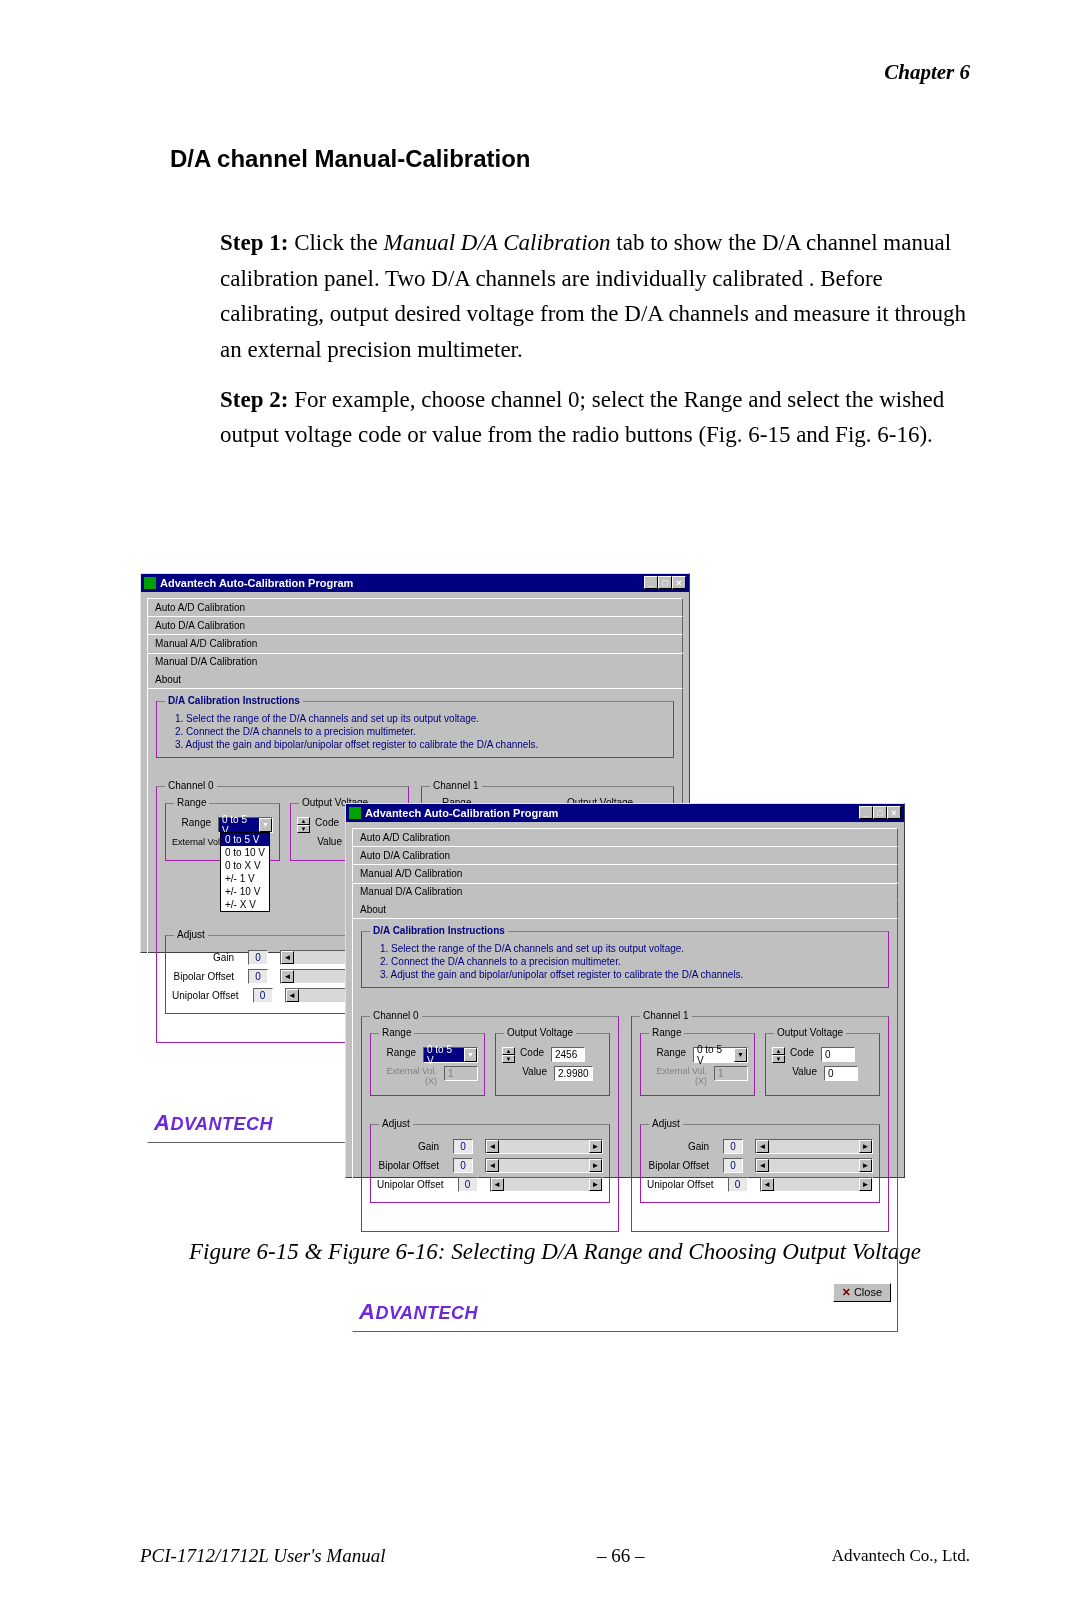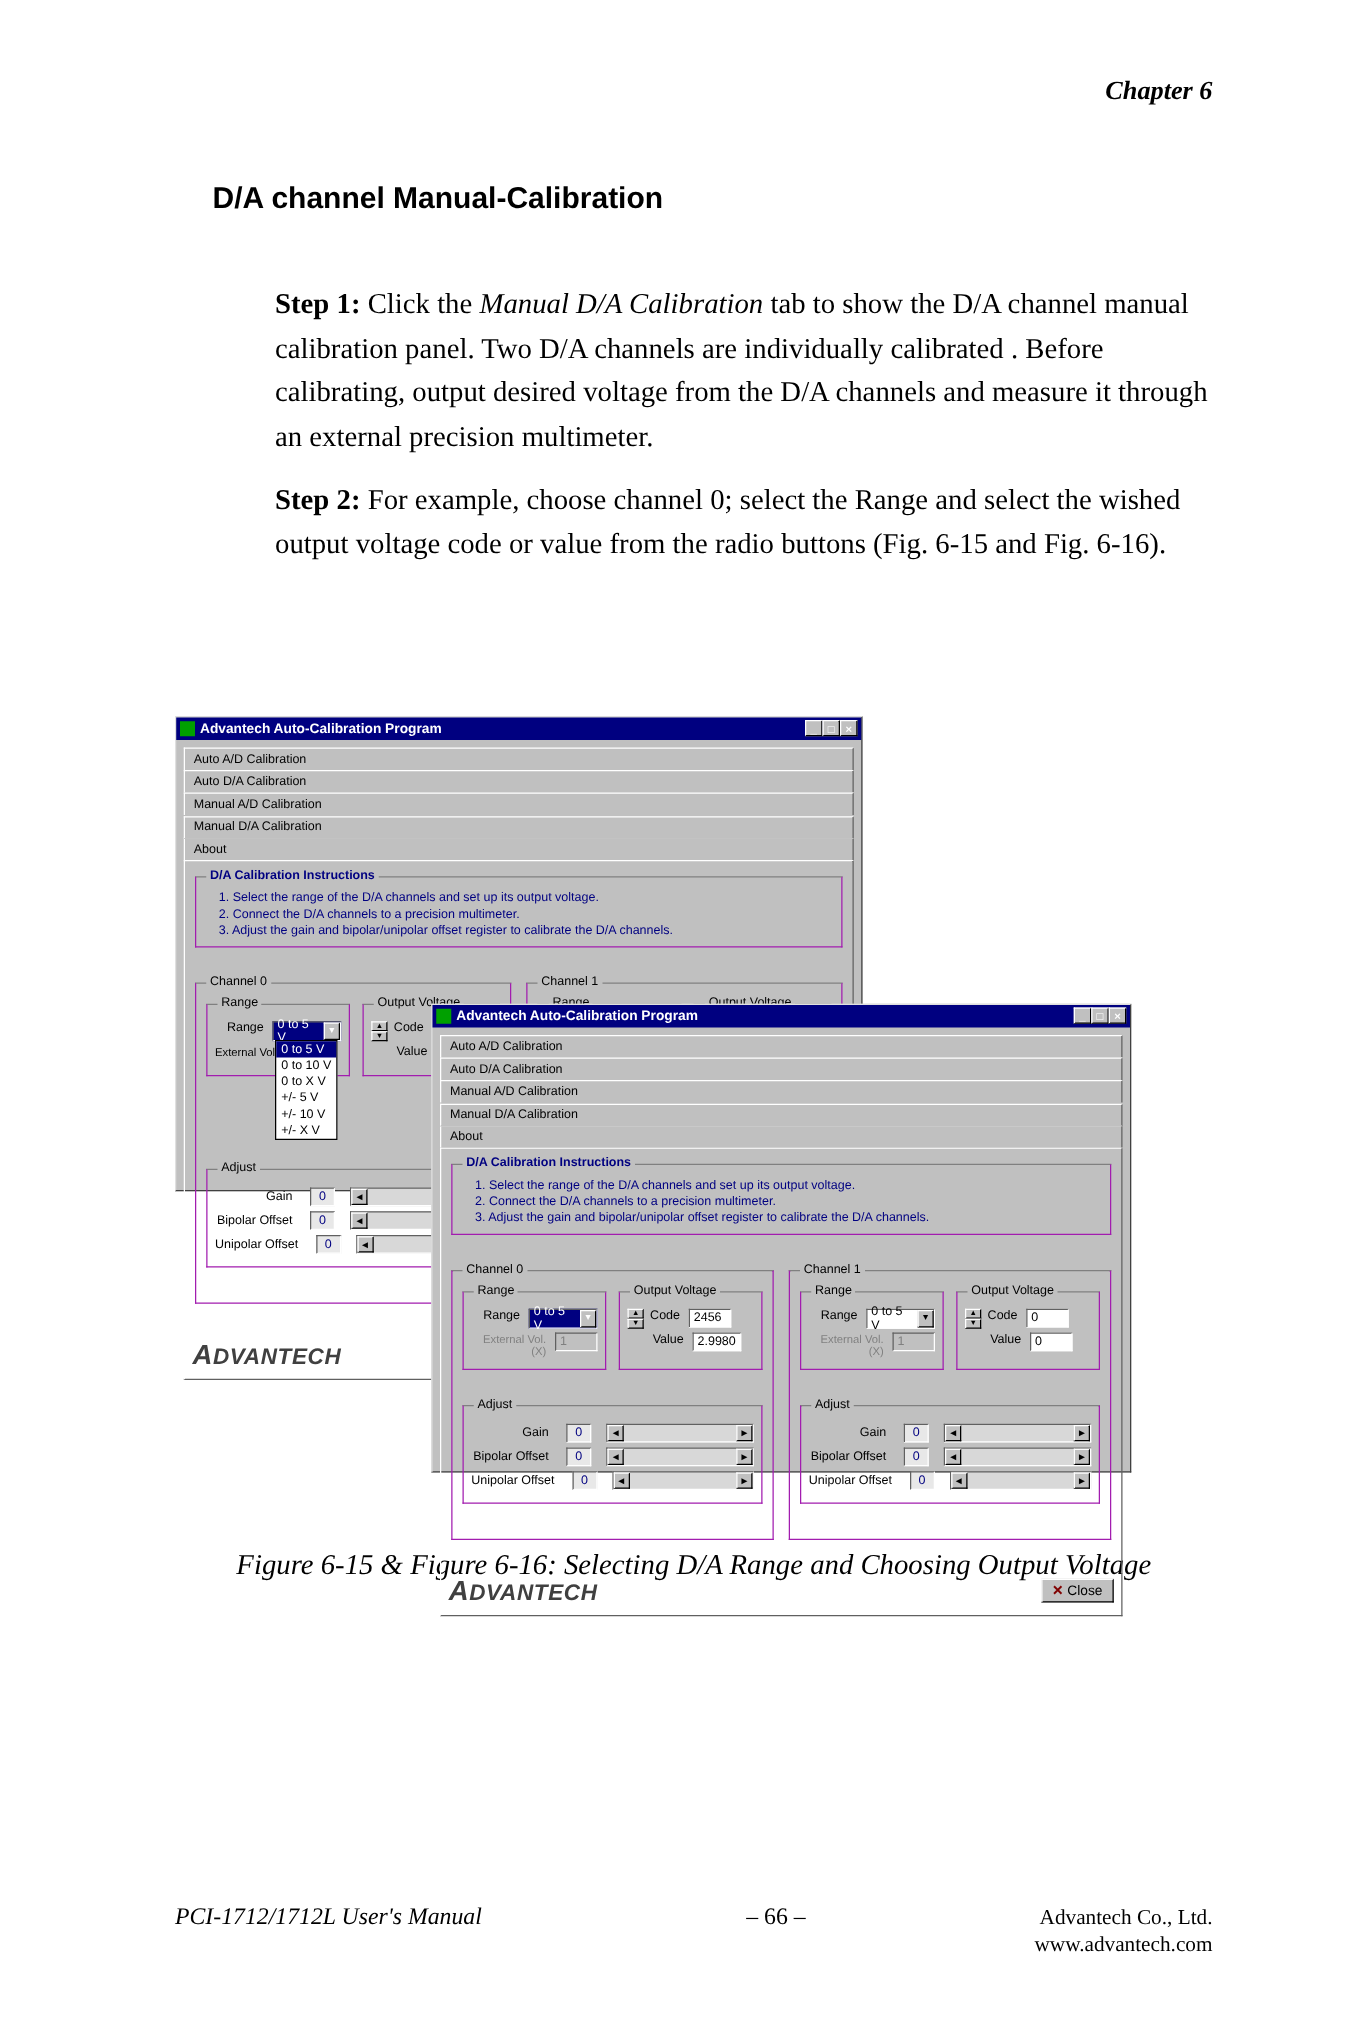--- a/index.html
+++ b/index.html
@@ -75,21 +75,21 @@
   .spin-btns { display: inline-flex; flex-direction: column; }
   .spin-btn { width: 13px; height: 8px; background: #c0c0c0; border-top: 1px solid #fff; border-left: 1px solid #fff; border-right: 1px solid #000; border-bottom: 1px solid #000; font-size: 6px; text-align: center; line-height: 6px; }
 
   .adjust-row { display: flex; align-items: center; gap: 12px; margin: 4px 0; font-size: 10px; }
   .adjust-label { min-width: 64px; text-align: right; padding-right: 2px; }
   .val-badge { background: #e8e8e8; border-top: 1px solid #606060; border-left: 1px solid #606060; border-right: 1px solid #fff; border-bottom: 1px solid #fff; padding: 1px 6px; font-size: 10px; color: #000080; min-width: 20px; text-align: center; }
   .scrollbar { flex: 1; height: 15px; background: #d8d8d8; border-top: 1px solid #606060; border-left: 1px solid #606060; border-right: 1px solid #fff; border-bottom: 1px solid #fff; display: flex; align-items: center; }
   .scroll-arrow { width: 13px; height: 13px; background: #c0c0c0; border-top: 1px solid #fff; border-left: 1px solid #fff; border-right: 1px solid #000; border-bottom: 1px solid #000; font-size: 8px; display: flex; align-items: center; justify-content: center; }
   .scroll-track { flex: 1; }
 
-  .logo { color: #404040; font-weight: bold; font-style: italic; font-size: 18px; letter-spacing: 0.5px; }
+  .logo { color: #6d28d9; font-weight: bold; font-style: italic; font-size: 18px; letter-spacing: 0.5px; margin-top: 39px; }
   .logo-a { font-size: 22px; }
   .button { background: #c0c0c0; border-top: 1px solid #fff; border-left: 1px solid #fff; border-right: 1px solid #000; border-bottom: 1px solid #000; padding: 2px 8px; font-size: 11px; display: inline-flex; align-items: center; gap: 3px; }
 
   .win1 { left: 0; top: 0; width: 550px; height: 380px; }
   .win2 { left: 205px; top: 230px; width: 560px; height: 375px; z-index: 10; }
   .range-ov-row { display: flex; gap: 6px; }
   .subgroup { flex: 1; }
 </style>
 </head>
 <body>
@@ -143,21 +143,21 @@
                 <span class="field-label">Range</span>
                 <div class="dropdown sel">
                   <span class="dropdown-text">0 to 5 V</span>
                   <div class="dropdown-btn">▼</div>
                 </div>
               </div>
               <div class="dropdown-list" style="left:54px; top:28px;">
                 <div class="dropdown-list-item hl">0 to 5 V</div>
                 <div class="dropdown-list-item">0 to 10 V</div>
                 <div class="dropdown-list-item">0 to X V</div>
-                <div class="dropdown-list-item">+/- 5 V</div>
+                <div class="dropdown-list-item">+/- 1 V</div>
                 <div class="dropdown-list-item">+/- 10 V</div>
                 <div class="dropdown-list-item">+/- X V</div>
               </div>
               <div class="field-row" style="margin-top:4px;">
                 <span class="field-label" style="font-size:9px;min-width:58px;">External Vol.(X)</span>
               </div>
             </div>
             <div class="subgroup groupbox plaintitle" data-title="Output Voltage">
               <div class="field-row">
                 <div class="spin-btns">
@@ -409,15 +409,14 @@
 
 </div>
 
 <div class="figure-caption">Figure 6-15 &amp; Figure 6-16: Selecting D/A Range and Choosing Output Voltage</div>
 
 <div class="page-footer">
   <div class="footer-left">PCI-1712/1712L User's Manual</div>
   <div class="footer-center">– 66 –</div>
   <div class="footer-right">
     <div>Advantech Co., Ltd.</div>
-    <div>www.advantech.com</div>
   </div>
 </div>
 
 </body></html>

